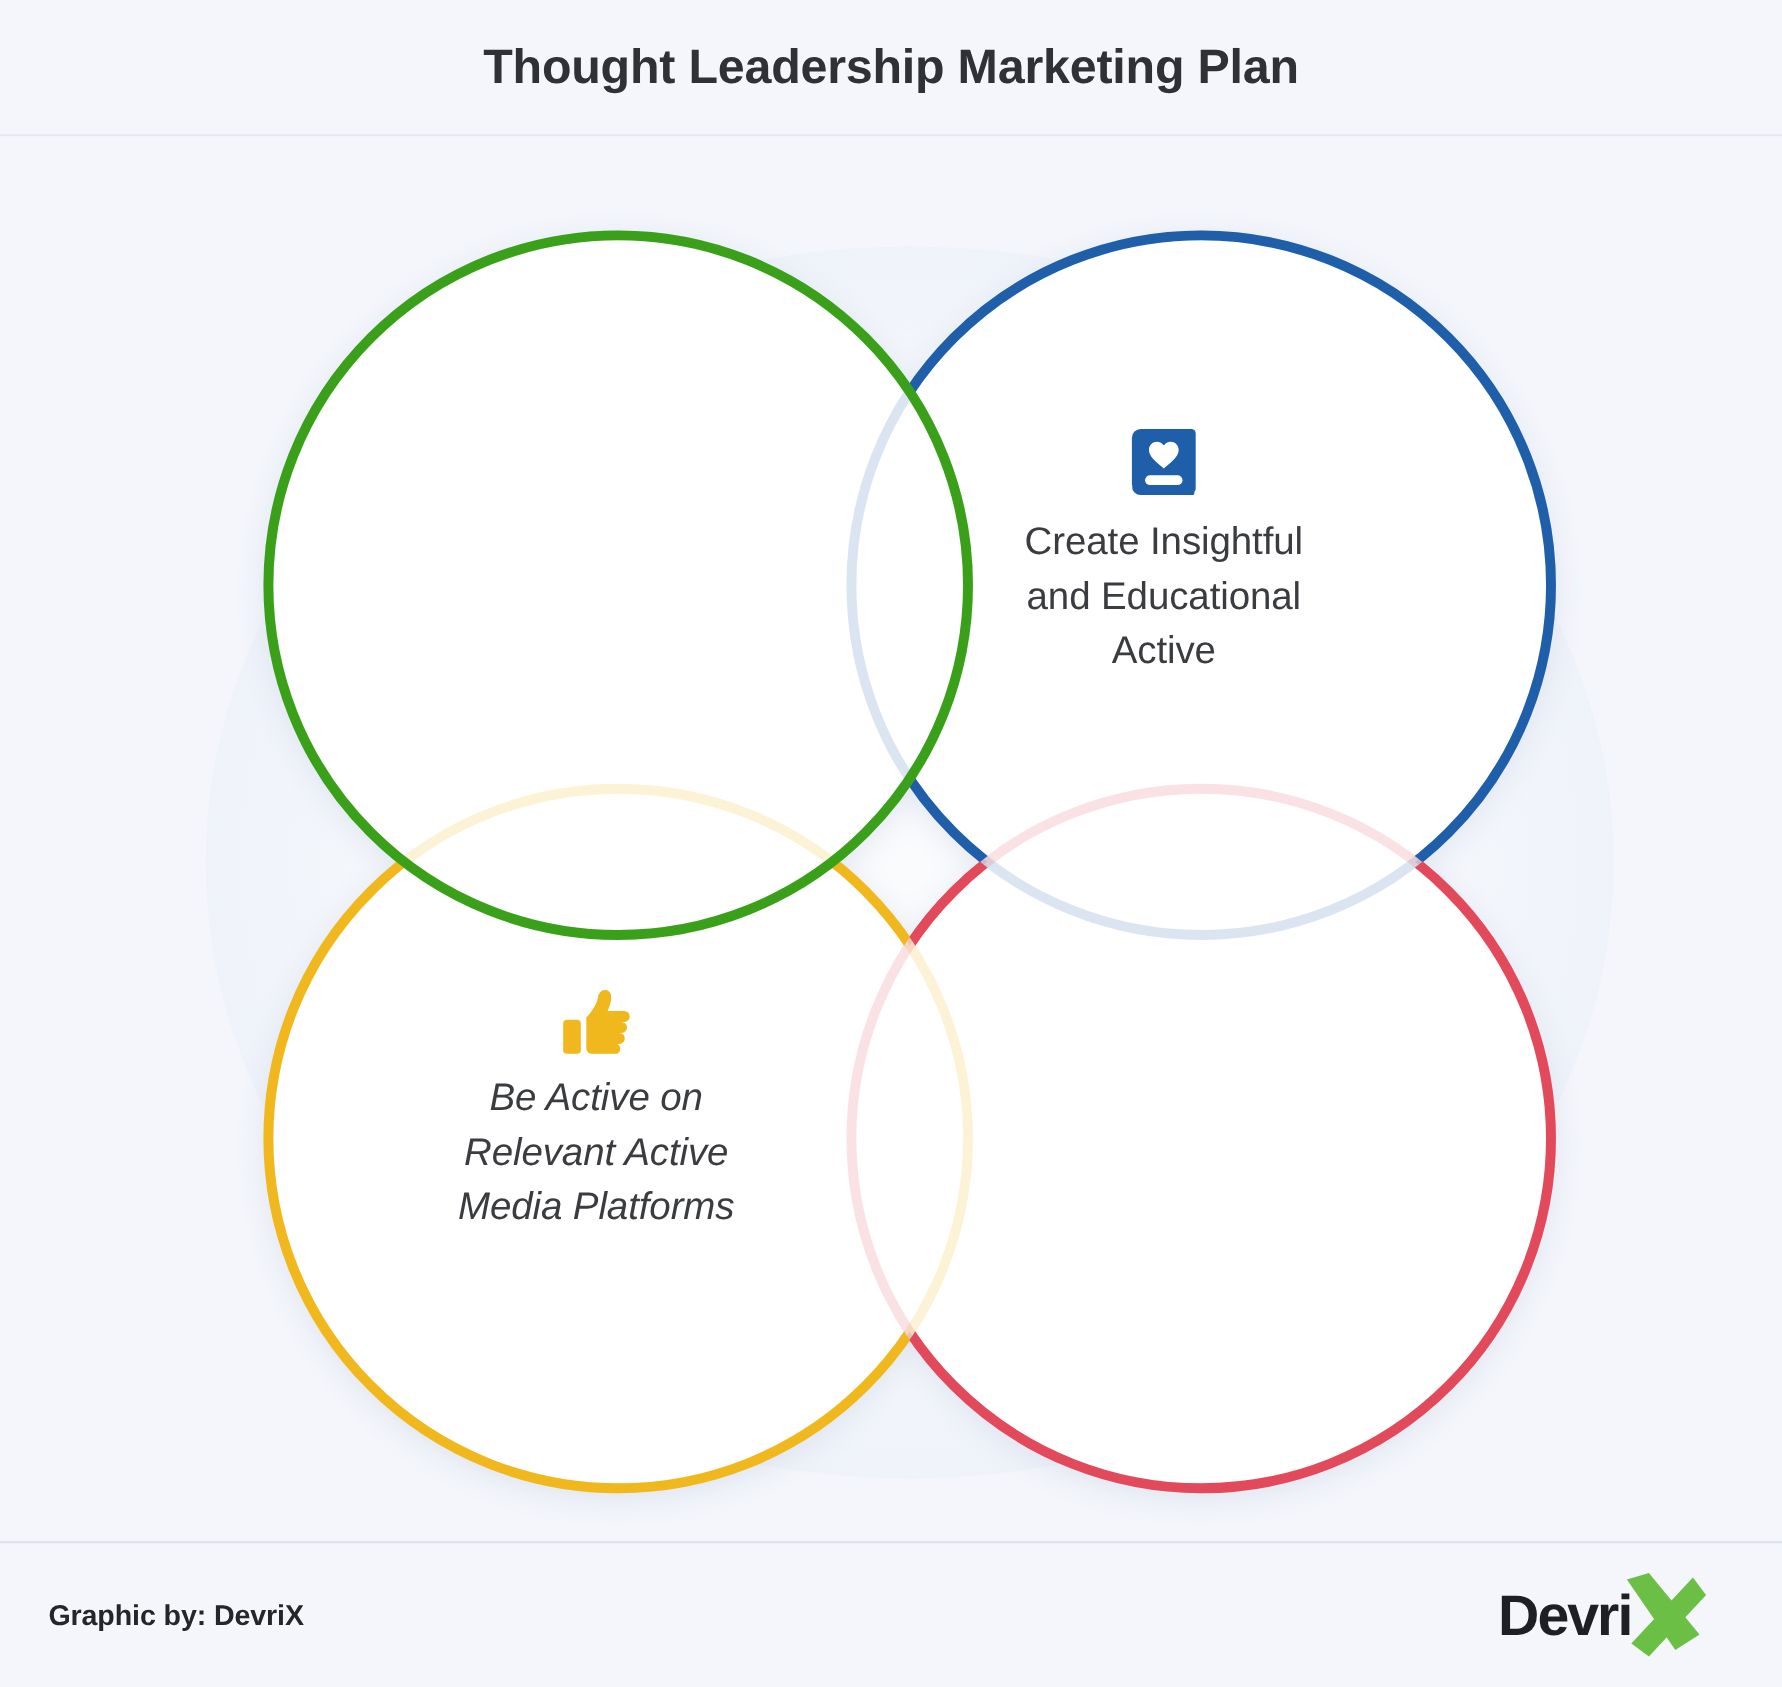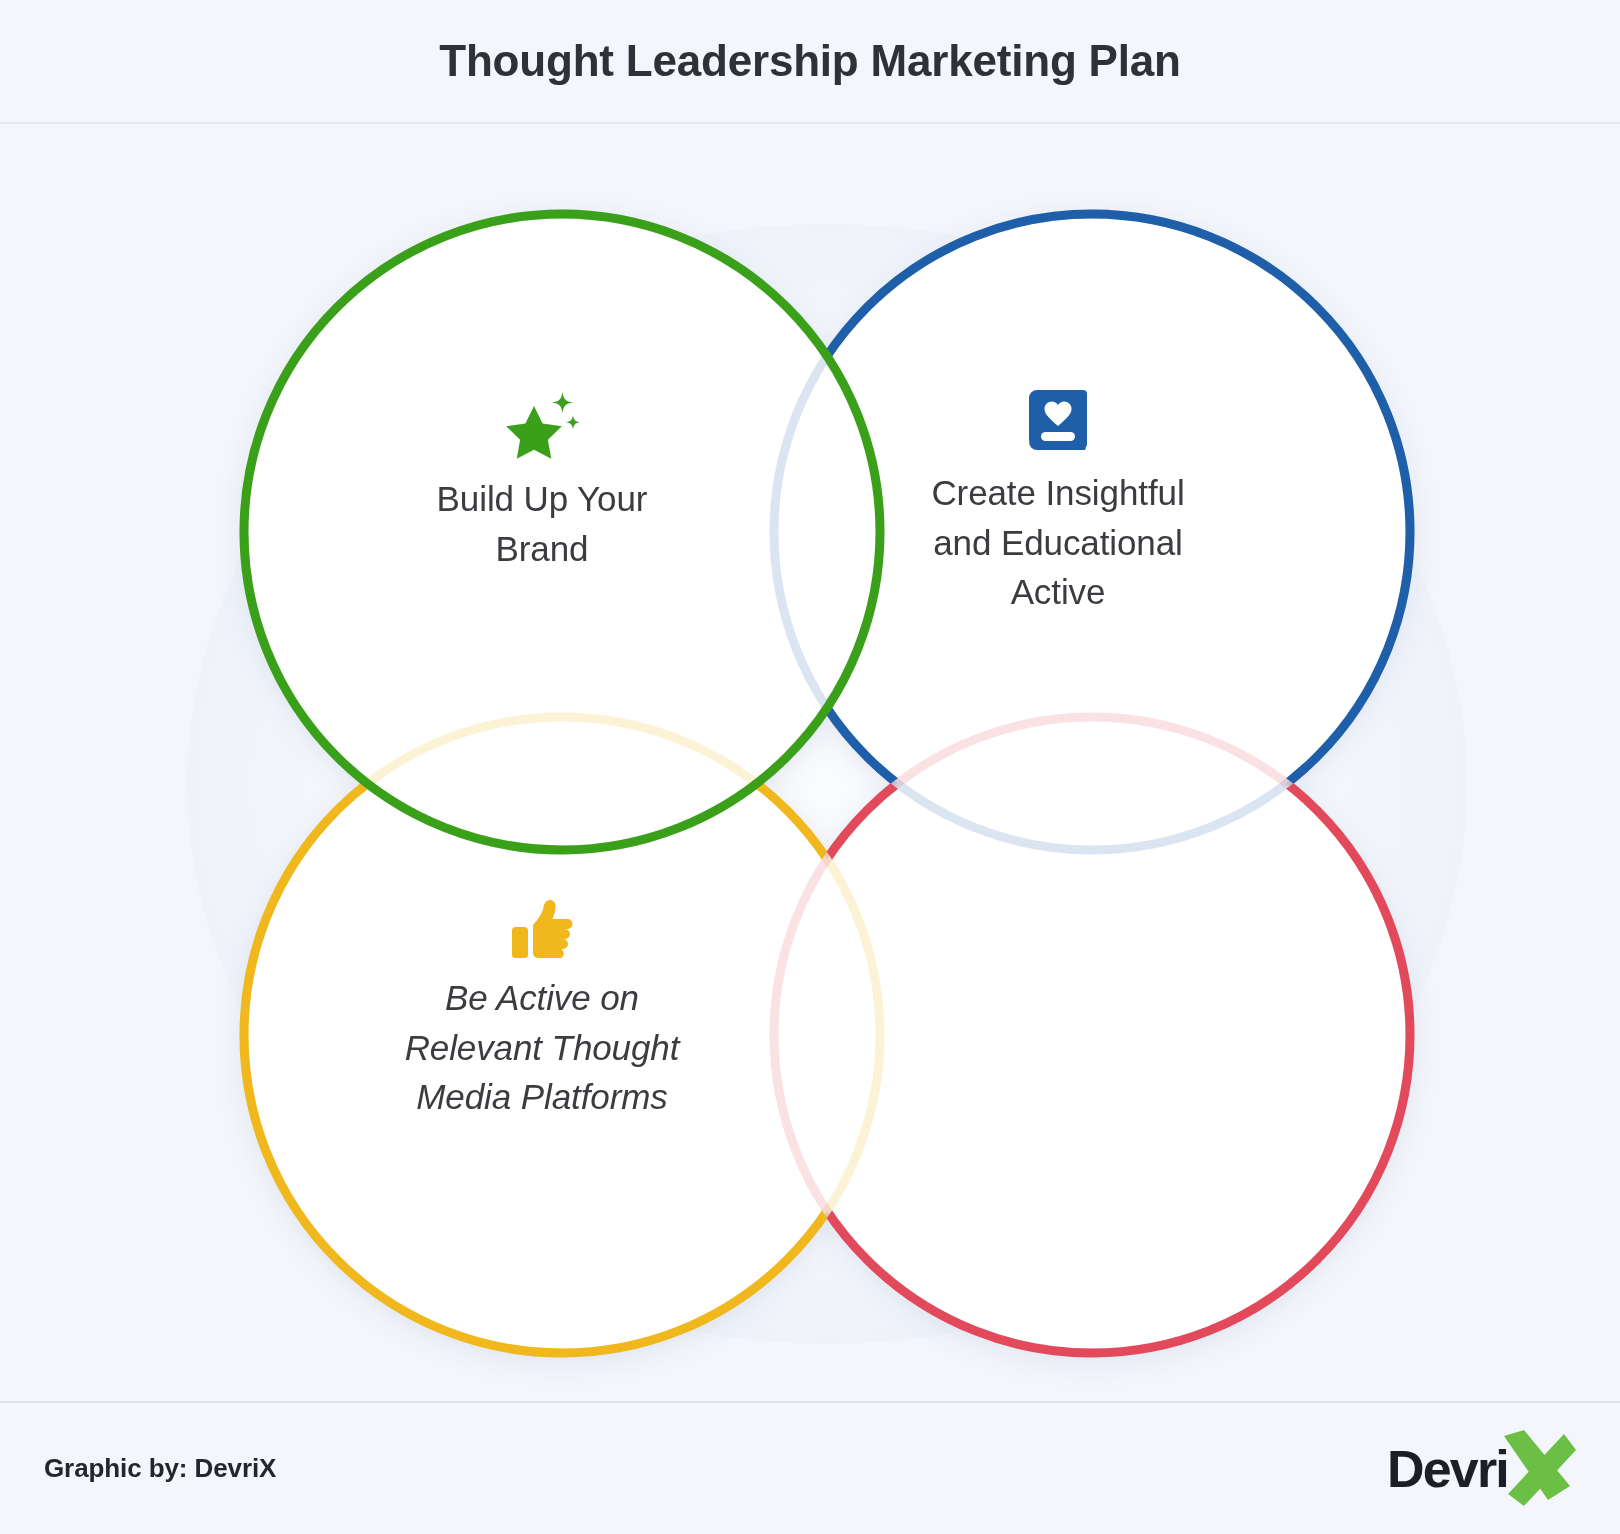--- a/index.html
+++ b/index.html
@@ -93,21 +93,21 @@
   .footer {
     position: absolute;
     left: 0; top: 1401px;
     width: 1620px;
     height: 133px;
     border-top: 2px solid #dfe3ec;
     background: #f4f6fb;
     display: flex;
     align-items: center;
     justify-content: space-between;
-    padding: 0 44px 0 44px;
+    padding: 0 69px 0 44px;
   }
   .credit {
     font-size: 26px;
     font-weight: bold;
     color: #24262b;
     letter-spacing: -0.1px;
   }
   .logo {
     display: flex;
     align-items: center;
@@ -208,33 +208,20 @@
           <circle cx="562" cy="911" r="322" fill="#000"></circle>
         </mask>
         <circle cx="1092" cy="911" r="318" fill="none" stroke="#e2495a" stroke-width="9" mask="url(#maskBR)"></circle>
       </g>
 
       <g>
         <circle cx="562" cy="408" r="318" fill="none" stroke="#3aa01a" stroke-width="9"></circle>
       </g>
     </svg>
 
-    <div class="node" id="node-build">
-      <div class="node-icon">
-        <svg width="76" height="70" viewBox="0 0 76 70">
-          <path d="M30 16 L38.6 33.4 L57.8 36.2 L43.9 49.7 L47.2 68.8 L30 59.8 L12.8 68.8 L16.1 49.7 L2.2 36.2 L21.4 33.4 Z" fill="#3aa01a"></path>
-          <path d="M58.5 2 C59.6 9.4 61.6 11.4 69 12.5 C61.6 13.6 59.6 15.6 58.5 23 C57.4 15.6 55.4 13.6 48 12.5 C55.4 11.4 57.4 9.4 58.5 2 Z" fill="#3aa01a"></path>
-          <path d="M69 25 C69.8 30.1 71.2 31.5 76.3 32.3 C71.2 33.1 69.8 34.5 69 39.6 C68.2 34.5 66.8 33.1 61.7 32.3 C66.8 31.5 68.2 30.1 69 25 Z" fill="#3aa01a"></path>
-        </svg>
-      </div>
-      <div class="node-label">
-        <div>Build Up Your</div>
-        <div>Brand</div>
-      </div>
-    </div>
 
     <div class="node" id="node-content">
       <div class="node-icon">
         <svg width="62" height="66" viewBox="0 0 62 66">
           <path d="M10 2 H56 A4 4 0 0 1 60 6 V56 A4 4 0 0 1 56 60 H10 A8 8 0 0 1 2 52 V10 A8 8 0 0 1 10 2 Z" fill="#1f5faa"></path>
           <path d="M2 54 A8 8 0 0 0 10 62 H58 A3 3 0 0 0 58 58 H10 A8 8 0 0 1 2 54 Z" fill="#1f5faa"></path>
           <path d="M31 38 C24 31.5 17.5 27 17.5 21 C17.5 16.6 20.9 13.6 24.8 13.6 C27.3 13.6 29.6 14.9 31 17 C32.4 14.9 34.7 13.6 37.2 13.6 C41.1 13.6 44.5 16.6 44.5 21 C44.5 27 38 31.5 31 38 Z" fill="#ffffff"></path>
           <rect x="14" y="44" width="34" height="9" rx="4.5" fill="#ffffff"></rect>
         </svg>
       </div>
@@ -247,21 +234,21 @@
 
     <div class="node" id="node-social">
       <div class="node-icon">
         <svg width="62" height="60" viewBox="0 0 62 60">
           <rect x="1" y="28" width="16" height="31" rx="3.5" fill="#f0b81c"></rect>
           <path d="M22 26 C26.5 21 31.5 14.5 32.5 8 C33.2 3.4 36.3 0.5 39.8 1.1 C43.3 1.7 45.2 5 44.6 9.3 C44.1 13 42.9 16.7 41.4 20 H56.5 A5 5 0 0 1 56.5 30 H54 A5 5 0 0 1 54 40 H52 A5 5 0 0 1 52 50 H50 A5 5 0 0 1 50 59 H27 A5 5 0 0 1 22 54 Z" fill="#f0b81c"></path>
         </svg>
       </div>
       <div class="node-label">
         <div>Be Active on</div>
-        <div>Relevant Thought</div>
+        <div>Relevant Active</div>
         <div>Media Platforms</div>
       </div>
     </div>
 
 
   </div>
 
   <div class="footer">
     <div class="credit">Graphic by: DevriX</div>
 

